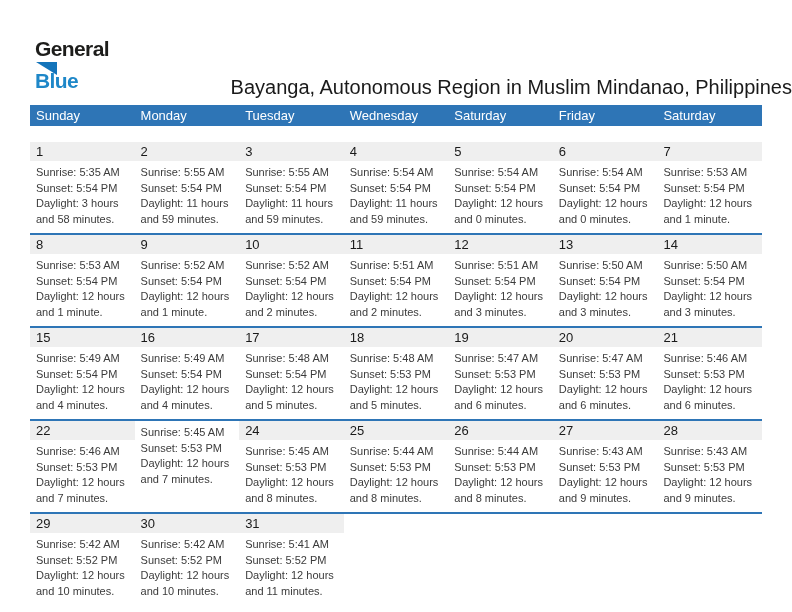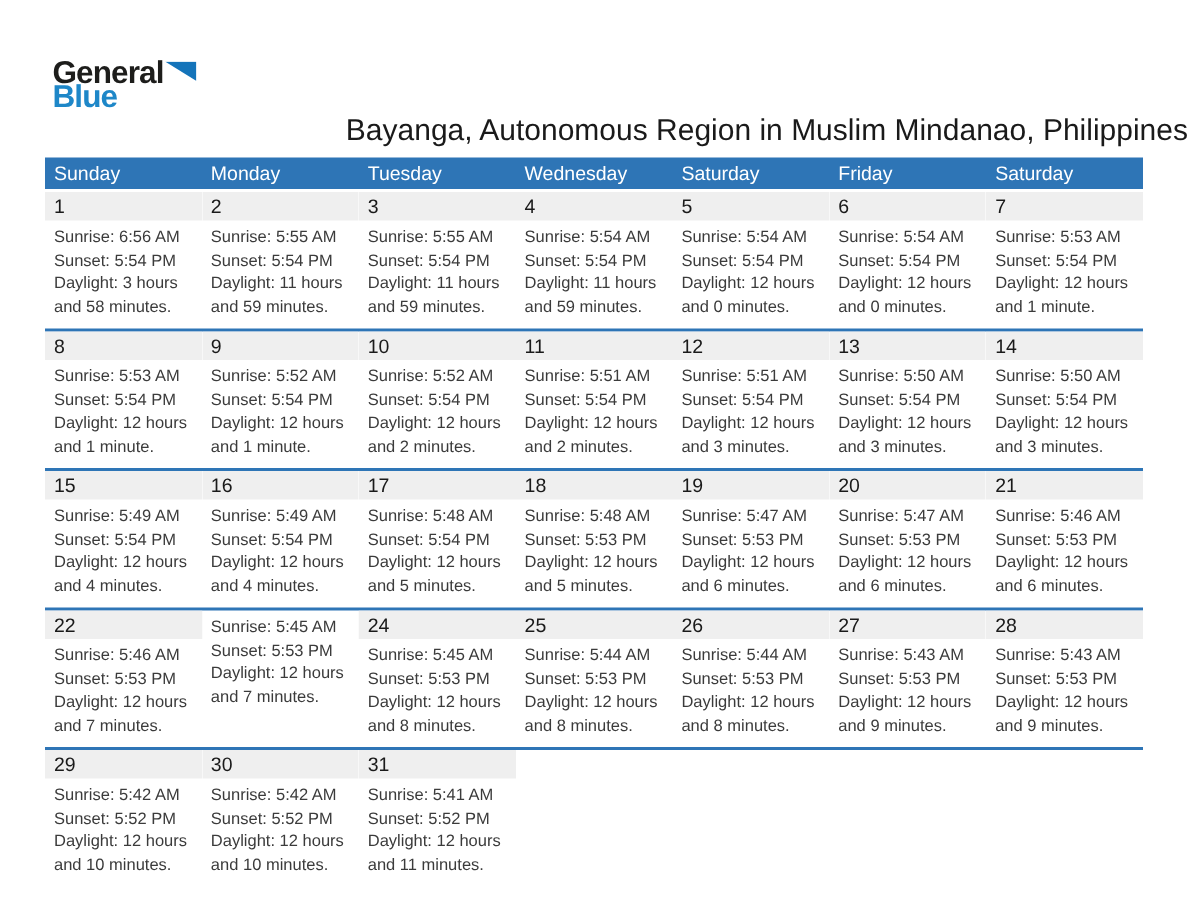--- a/index.html
+++ b/index.html
@@ -7,34 +7,34 @@
     position: relative;
     width: 792px;
     height: 612px;
     background: #ffffff;
     font-family: "Liberation Sans", sans-serif;
     overflow: hidden;
   }
 
   
   .logo { position: absolute; left: 35px; top: 38px; width: 96px; }
-  .logo-top { display: flex; align-items: flex-start; }
+  .logo-top { display: flex; align-items: flex-start; flex-direction: column; }
   .logo-general { font-size: 21px; font-weight: 600; color: #1d1d1b; letter-spacing: -0.6px; line-height: 21px; }
   .logo-tri { width: 21px; height: 13px; background: #1474BA; clip-path: polygon(0 0, 100% 0, 100% 100%); margin-top: 3px; margin-left: 1px; }
   .logo-blue { font-size: 21px; font-weight: 600; color: #1E87C8; letter-spacing: -0.6px; text-align: left; margin-top: -5px; line-height: 21px; }
 
   
   .month-title { position: absolute; top: 35px; right: 37px; font-size: 25px; color: #1a1a1a; }
   .subtitle { position: absolute; top: 76px; left: 0; width: 100%; text-align: right; font-size: 20px; color: #1a1a1a; }
 
   
   .cal { position: absolute; left: 30px; top: 105px; width: 732px; }
   .cal-header {
     display: grid; grid-template-columns: repeat(7, 1fr);
-    background: #2E75B6; height: 21px; align-items: center; margin-bottom: 2px;
+    background: #2E75B6; height: 21px; align-items: center; margin-bottom: 16px;
   }
   .cal-header .wd { color: #ffffff; font-size: 13px; padding-left: 6px; }
 
   .week { display: grid; grid-template-columns: repeat(7, 1fr); min-height: 91px; }
   .week + .week { border-top: 2px solid #2E75B6; }
 
   .cell { overflow: hidden; }
   .day-band {
     background: #EFEFEF; height: 19px; box-sizing: border-box;
     font-size: 13px; line-height: 19px; padding-left: 6px; color: #1a1a1a;
@@ -64,21 +64,21 @@
       <span class="wd">Wednesday</span>
       <span class="wd">Saturday</span>
       <span class="wd">Friday</span>
       <span class="wd">Saturday</span>
     </div>
     <div>
         <div class="week">
           <div class="cell">
             <div class="day-band">1</div>
             <div class="info">
-              <div class="line">Sunrise: 6:56 AM</div>
+              <div class="line">Sunrise: 5:35 AM</div>
               <div class="line">Sunset: 5:54 PM</div>
               <div class="line">Daylight: 3 hours and 58 minutes.</div>
             </div>
           </div>
           <div class="cell">
             <div class="day-band">2</div>
             <div class="info">
               <div class="line">Sunrise: 5:55 AM</div>
               <div class="line">Sunset: 5:54 PM</div>
               <div class="line">Daylight: 11 hours and 59 minutes.</div>

